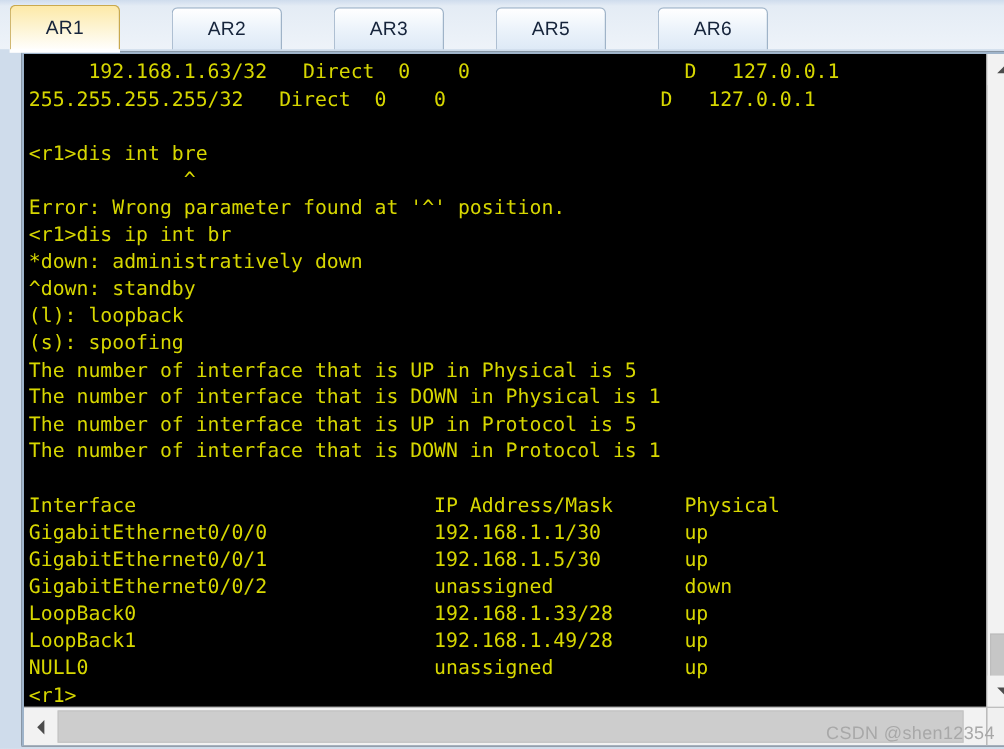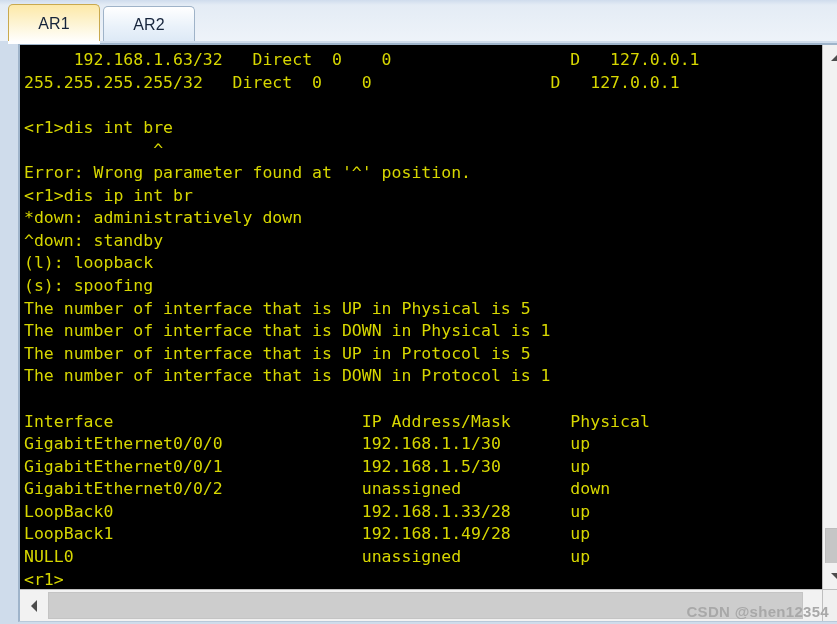--- a/index.html
+++ b/index.html
@@ -27,20 +27,21 @@
     position: absolute;
     left: 0; top: 0;
     width: 837px;
     height: 43px;
     box-sizing: border-box;
     padding-left: 8px;
     background: linear-gradient(to bottom, #cfdced 0%, #e4ecf5 12%, #eef3f9 100%);
     border-bottom: 1px solid #9db4cc;
     display: flex;
     align-items: flex-end;
+    gap: 40px;
   }
   .tab {
     position: relative;
     height: 36px;
     min-width: 92px;
     margin-right: 3px;
     padding: 0 10px;
     box-sizing: border-box;
     display: flex;
     align-items: center;
@@ -211,34 +212,42 @@
     position: absolute;
     right: 8px;
     bottom: 4px;
     font-family: "Liberation Sans", sans-serif;
     font-size: 15px;
     color: #a8a8a8;
     letter-spacing: .3px;
     pointer-events: none;
     z-index: 40;
     white-space: nowrap;
-    font-weight: bold;
   }
 </style>
 </head>
 <body>
 
 <div id="app">
 
   <div class="tabbar" id="tabbar">
       <div class="tab active">
         <span>AR1</span>
       </div>
       <div class="tab">
         <span>AR2</span>
+      </div>
+      <div class="tab">
+        <span>AR3</span>
+      </div>
+      <div class="tab">
+        <span>AR5</span>
+      </div>
+      <div class="tab">
+        <span>AR6</span>
       </div>
     </div>
 
   <div class="console-frame">
     <div class="console-inner">
 
       <div class="term">
         <pre>     192.168.1.63/32   Direct  0    0                  D   127.0.0.1
 255.255.255.255/32   Direct  0    0                  D   127.0.0.1
 

